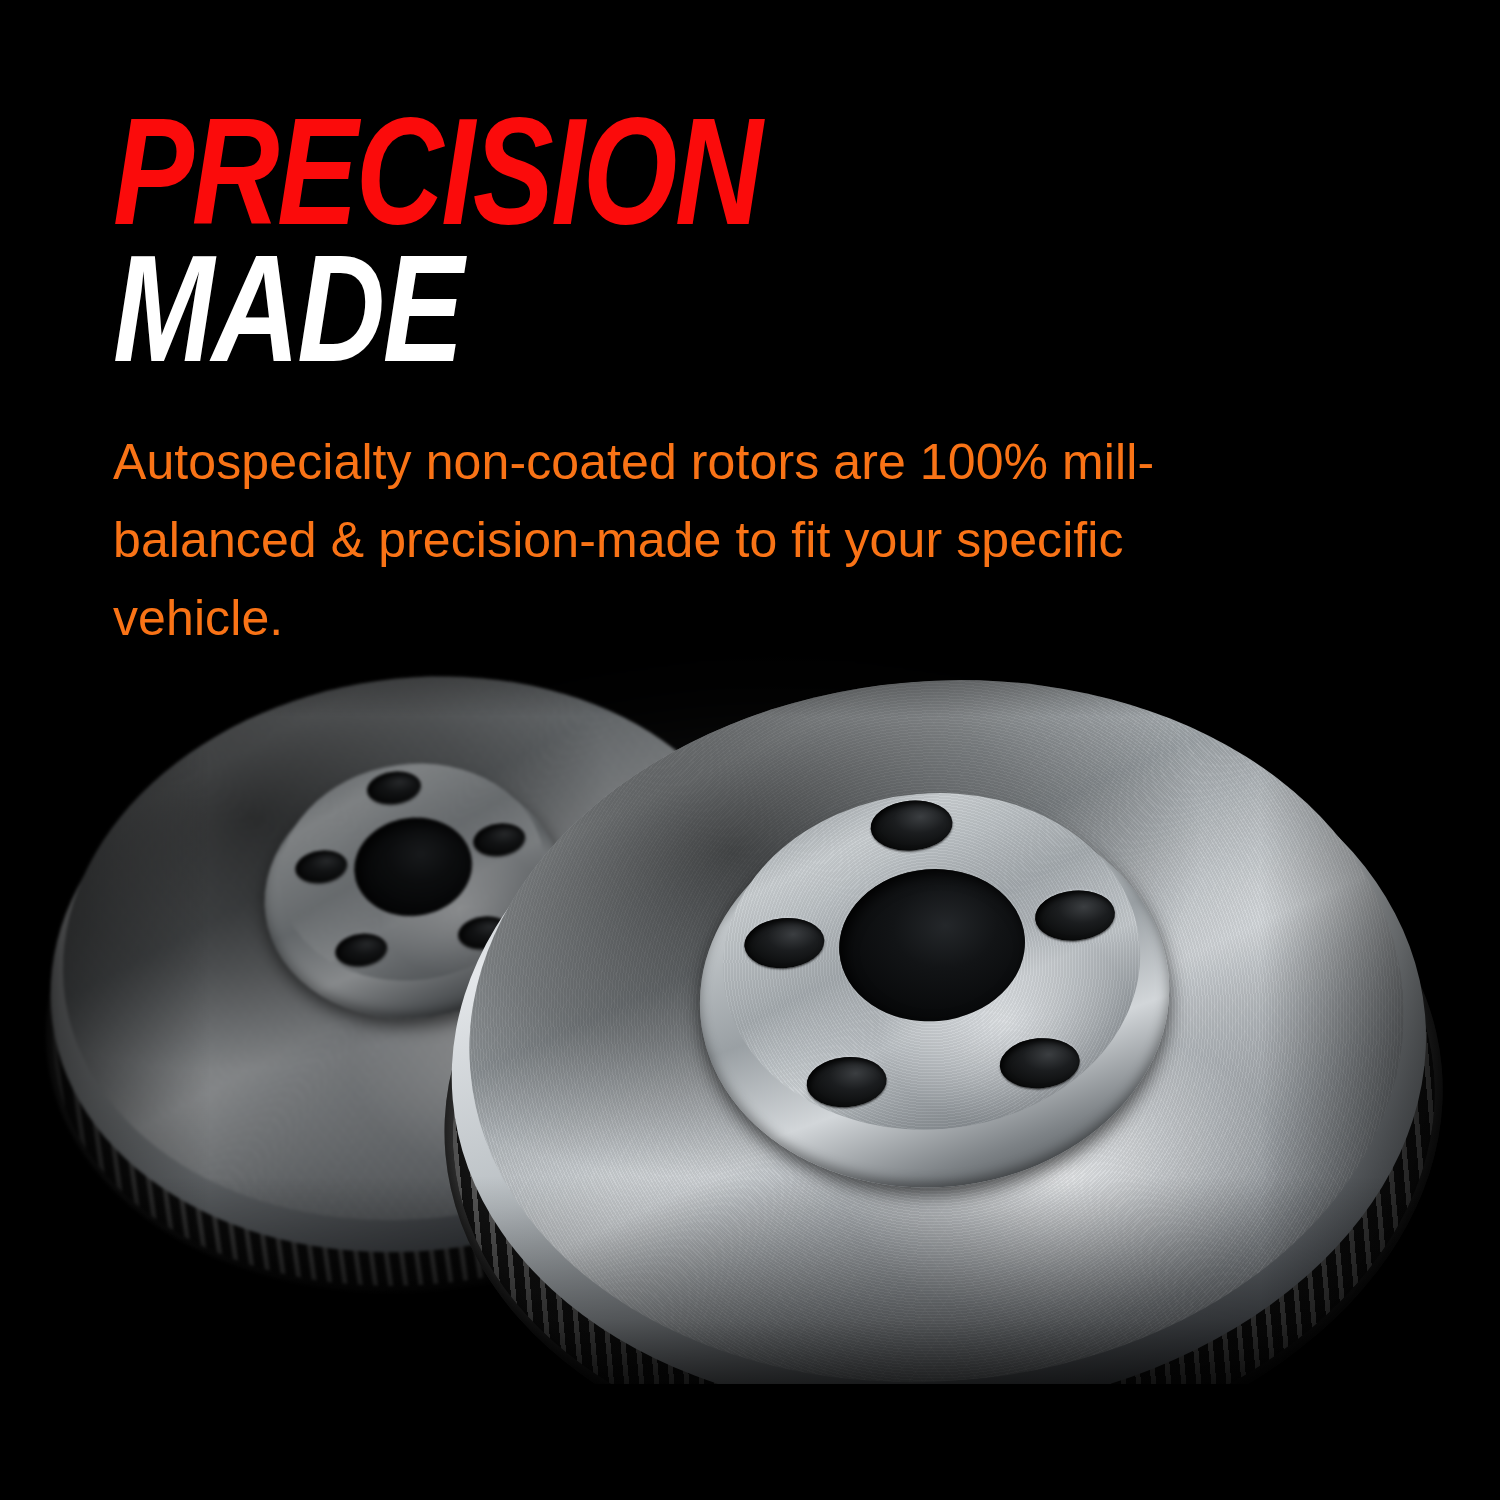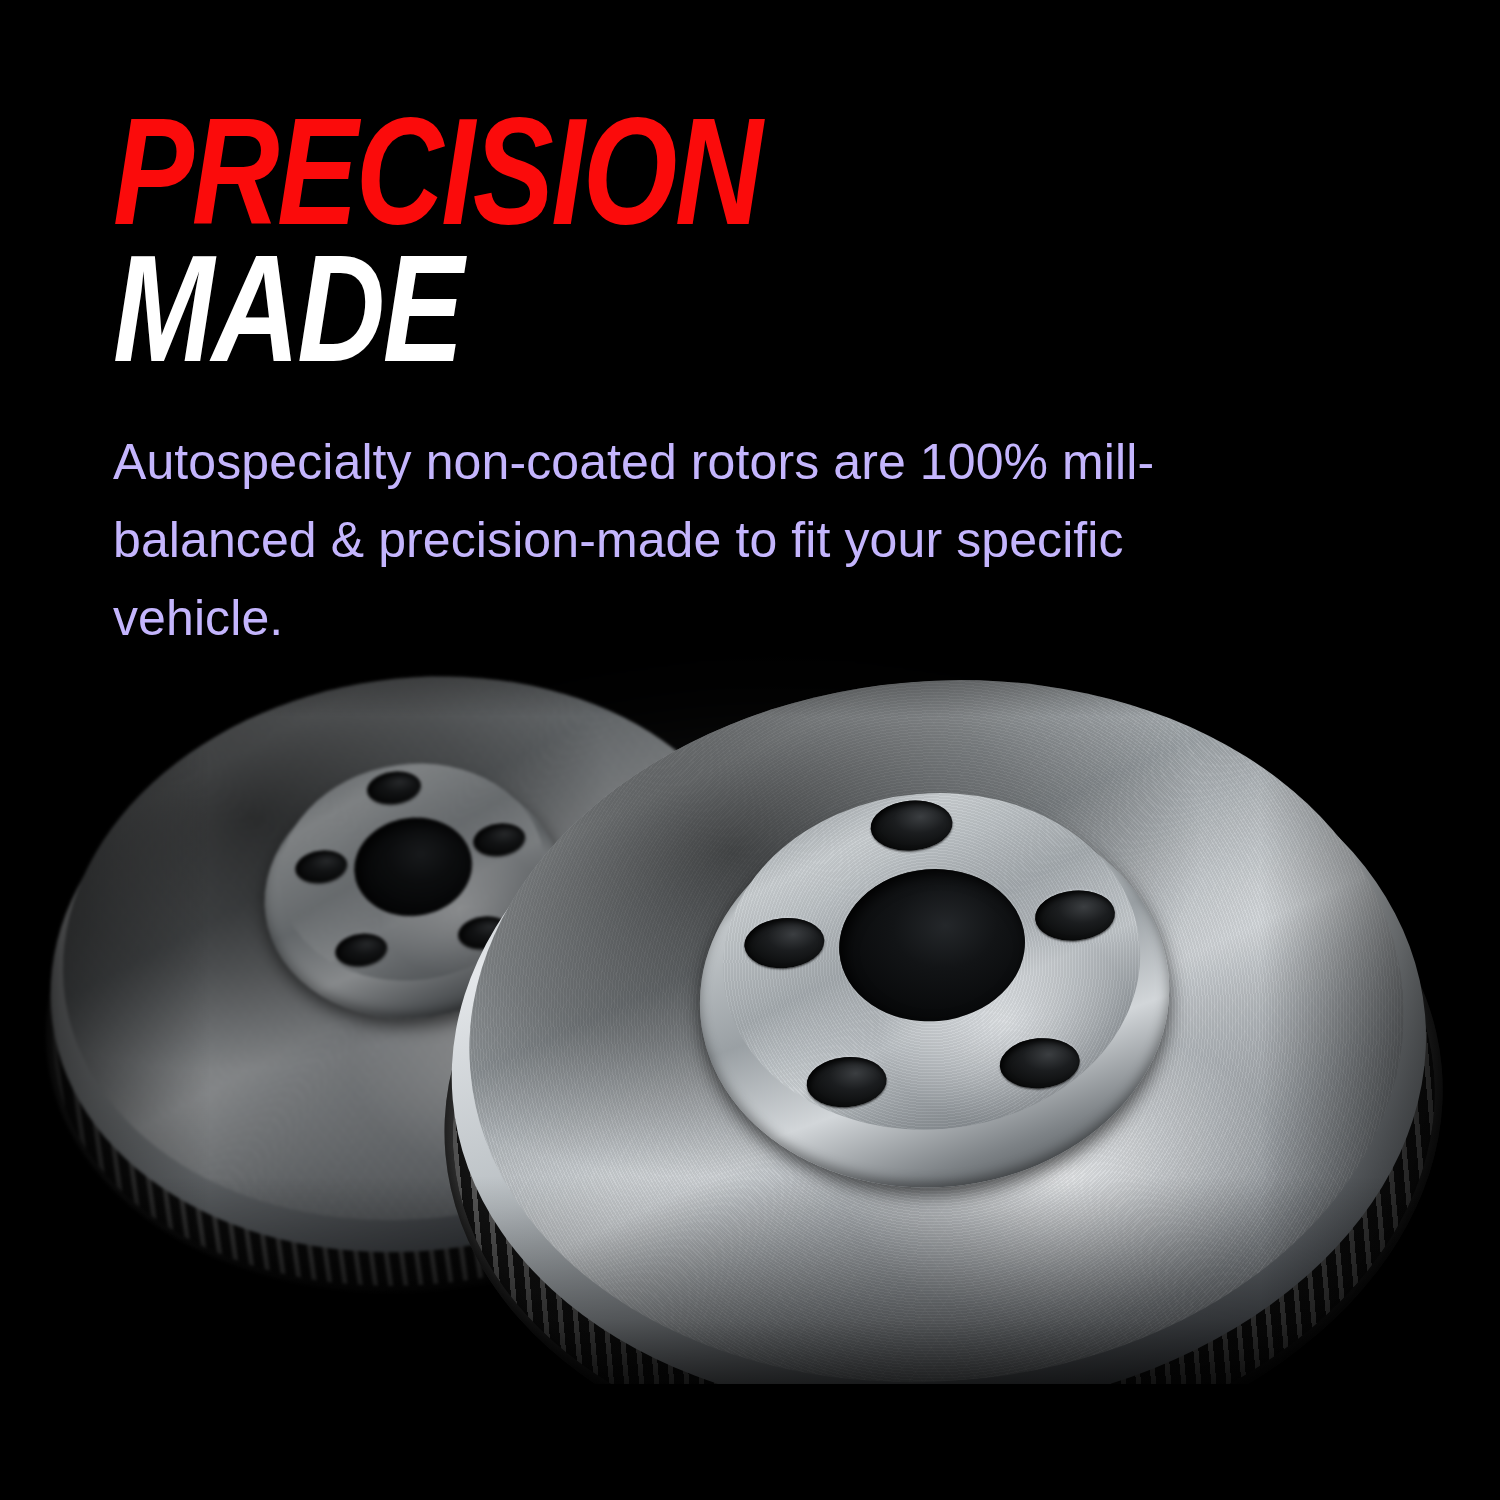--- a/index.html
+++ b/index.html
@@ -124,21 +124,21 @@
     display:block;
     font-family:"Liberation Sans", sans-serif;
     font-weight:700;font-style:italic;
     font-size:152px;letter-spacing:-3px;
     transform:scaleX(.80);transform-origin:left center;
     white-space:nowrap;
   }
   .hl-1{color:#fb0b0b;}
   .hl-2{color:#ffffff;margin-top:6px;}
   .subcopy{
-    margin:50px 0 0 0;color:#c4b5fd;
+    margin:50px 0 0 0;color:#f97316;
     font-family:"Liberation Sans", sans-serif;
     font-weight:400;font-size:50px;line-height:1.56;
     letter-spacing:.1px;max-width:1165px;
   }
 </style>
 </head>
 <body>
 
 <div id="stage">
 

